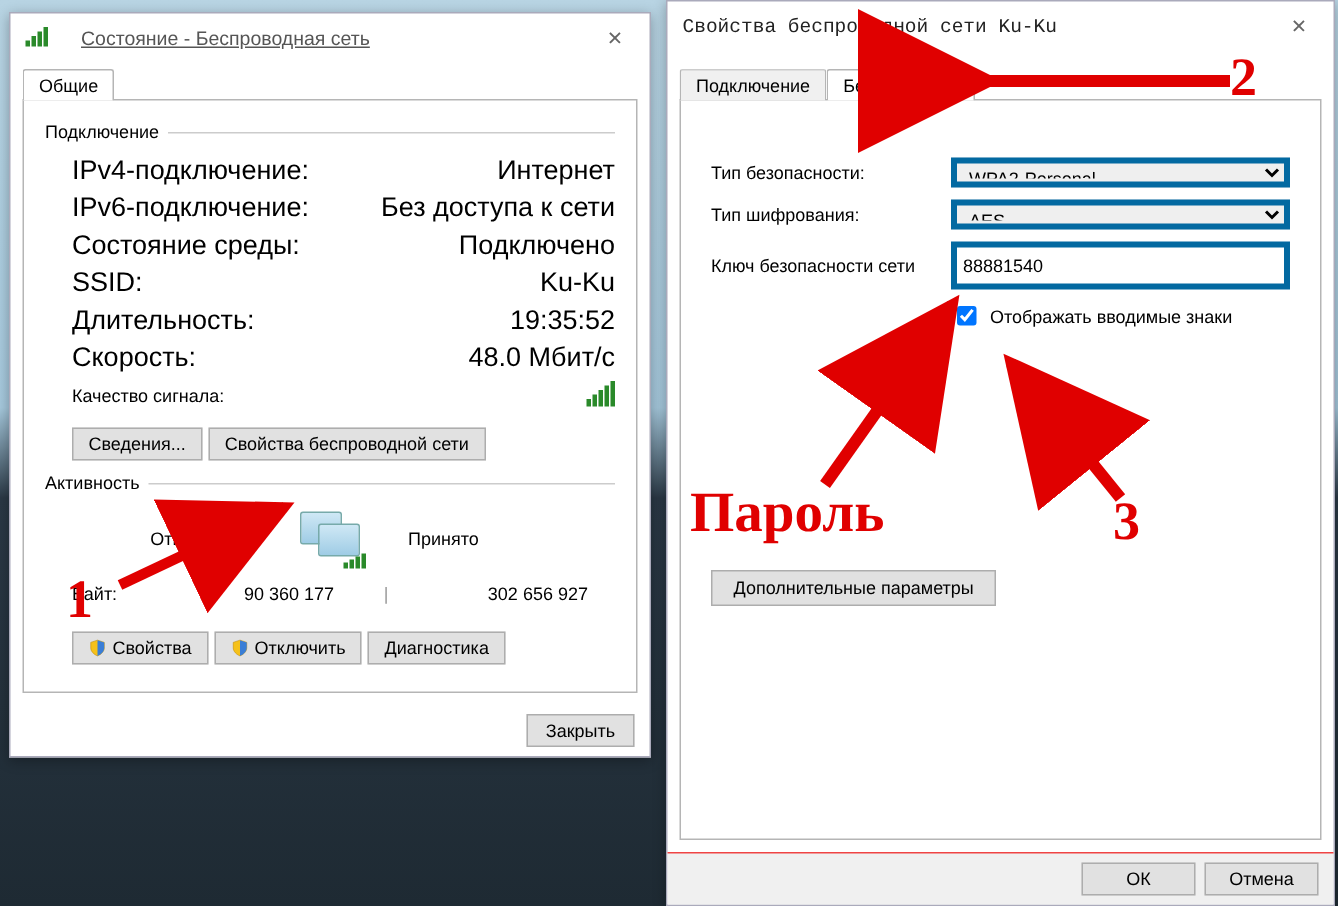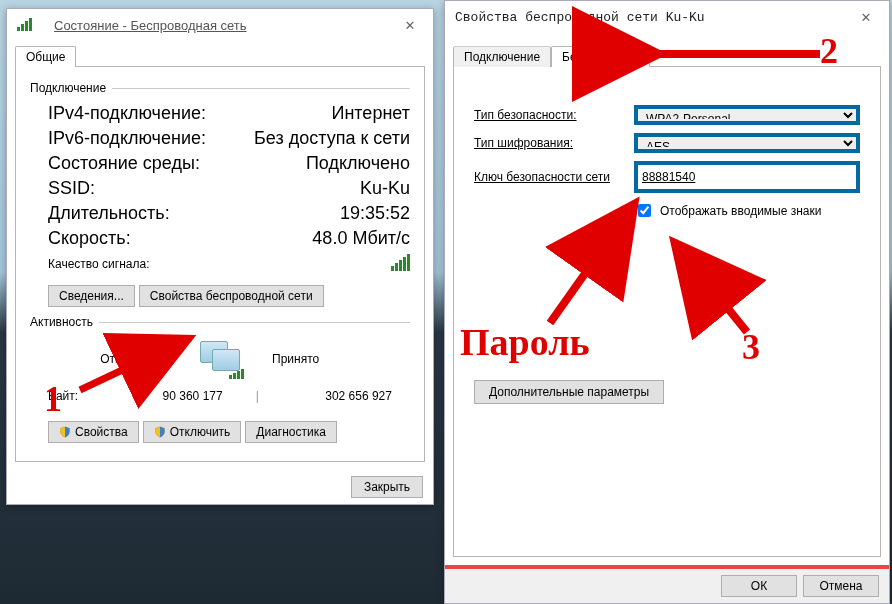--- a/index.html
+++ b/index.html
@@ -19,21 +19,21 @@
   .kv .k{color:#000;}
   .kv .v{color:#000;}
   .sigrow{display:flex;justify-content:space-between;align-items:center;padding:6px 0 6px 18px;}
   .btn{display:inline-flex;align-items:center;justify-content:center;gap:4px;border:1px solid #adadad;background:#e1e1e1;padding:3px 10px;cursor:pointer;font-size:12px;font-family:inherit;min-height:22px;}
   .btnrow{display:flex;gap:4px;margin:8px 0 8px 18px;align-items:flex-end;}
   .activity{display:flex;align-items:center;justify-content:space-between;padding:4px 18px;}
   .bars{display:inline-flex;align-items:flex-end;gap:1px;height:14px;}
   .bars i{width:3px;background:#2a8a2a;display:block;}
   .foot{display:flex;justify-content:flex-end;padding:6px 10px;border-top:0;}
   .dlg2-body{padding:10px 20px 20px 20px;}
-  .field{display:flex;align-items:center;margin:8px 0;text-decoration:underline;}
+  .field{display:flex;align-items:center;margin:8px 0;}
   .field label{width:160px;font-size:12px;}
   .field select,.field input[type=text]{flex:1;border:4px solid #0369a1;padding:2px 4px;font-size:12px;font-family:inherit;height:20px;background:#fff;}
   .field select{background:#efefef;}
   .chk{display:flex;align-items:center;gap:6px;margin-left:160px;font-size:12px;}
   .shield{width:12px;height:12px;display:inline-block;}
   .annot{position:absolute;color:#e00000;font-weight:bold;font-family:"Times New Roman",serif;pointer-events:none;}
   .arrow{position:absolute;pointer-events:none;}
   .arrow svg{overflow:visible;}
   .mon{position:relative;width:48px;height:40px;}
   .mon .m1,.mon .m2{position:absolute;width:26px;height:20px;border:1px solid #7aa;border-radius:2px;background:linear-gradient(#cfe8f5,#9fcce5);}
@@ -173,21 +173,21 @@
       <label>Ключ безопасности сети</label>
       <input type="text" value="88881540" style="">
     </div>
     <div class="chk">
       <input type="checkbox" checked="" style="">
       <span>Отображать вводимые знаки</span>
     </div>
     <div style="height:160px;"></div>
     <button class="btn" style="padding:4px 14px;">Дополнительные параметры</button>
   </div>
-  <div class="foot" style="background:#f0f0f0;border-top:4px solid #ef4444;gap:6px;">
+  <div class="foot" style="background:#f0f0f0;border-top:1px solid #ef4444;gap:6px;">
     <button class="btn" style="min-width:76px;">ОК</button>
     <button class="btn" style="min-width:76px;">Отмена</button>
   </div>
 </div>
 
 <div class="annot" style="left:44px;top:378px;font-size:36px;">1</div>
 <div class="arrow" style="left:70px;top:330px;">
   <svg width="140" height="70">
       <defs>
         <marker id="ah1" markerWidth="14" markerHeight="14" refX="11" refY="6" orient="auto">

